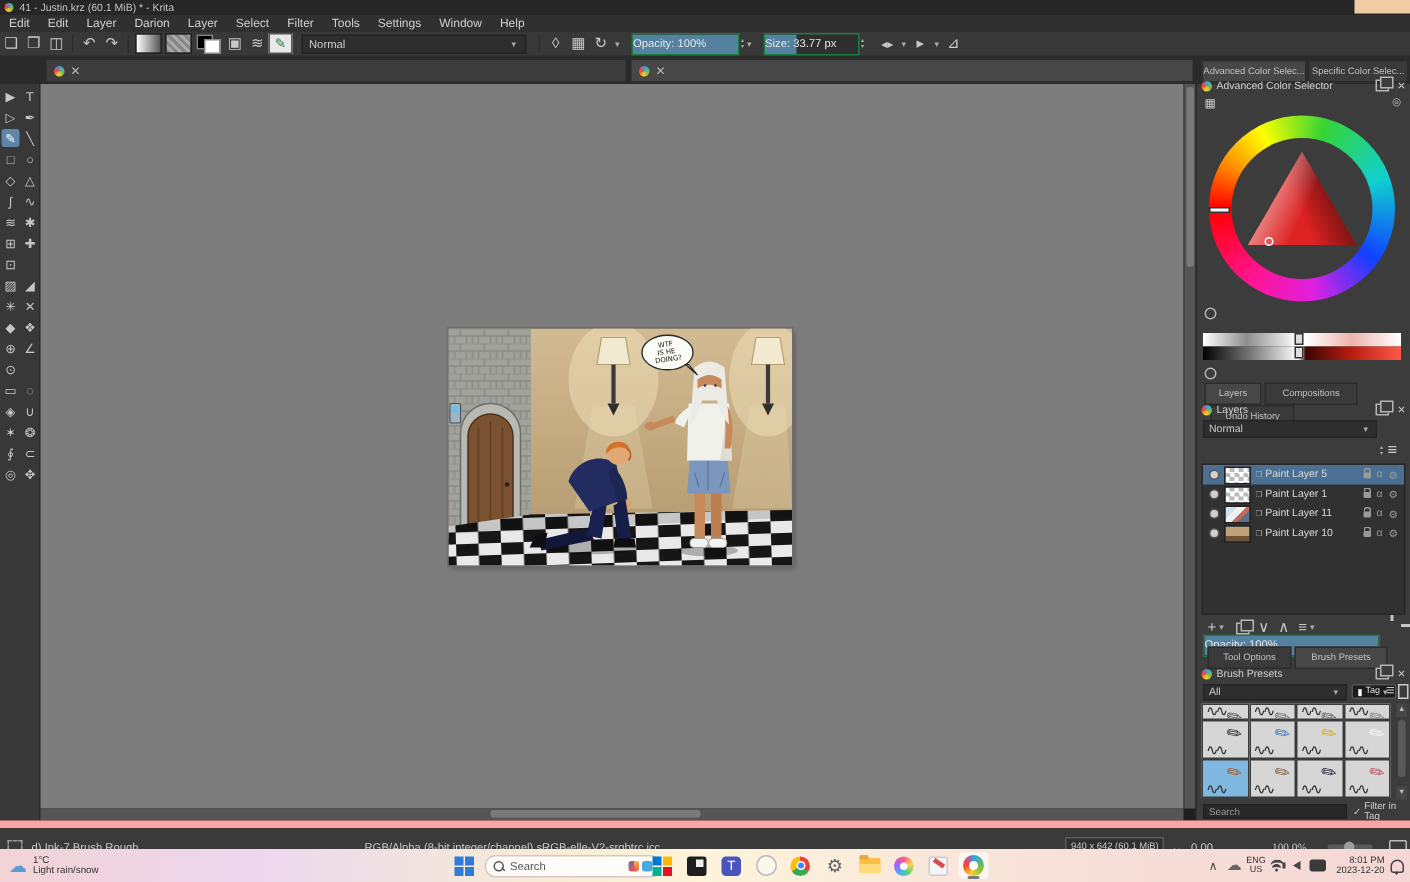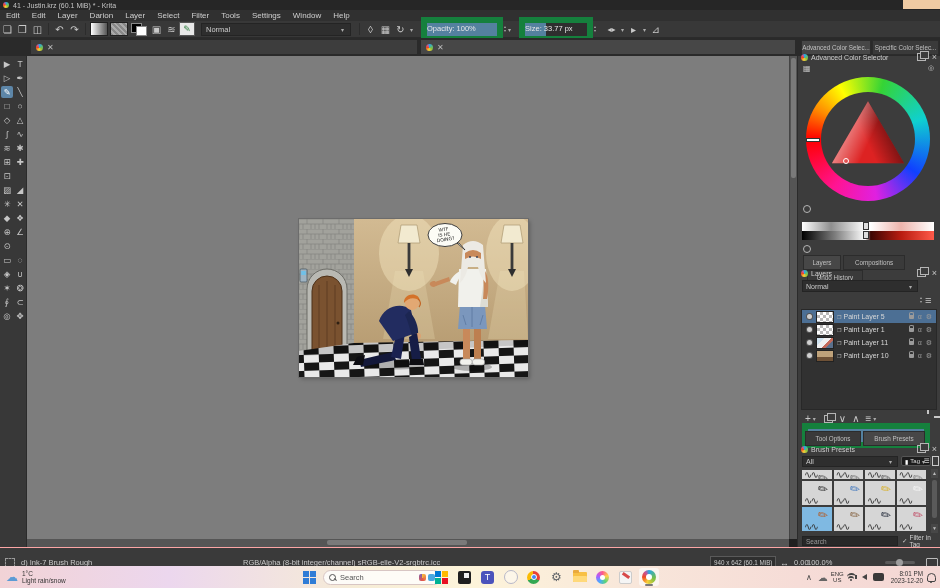--- a/index.html
+++ b/index.html
@@ -19,21 +19,21 @@
   .tsep{width:1px;height:12px;background:#2c2c2c;margin:0 3px;flex:none;}
   .swatch{width:16px;height:12px;border:1px solid #222;flex:none;margin:0 1px;}
   .sw-grad{background:linear-gradient(90deg,#fff,#555);}
   .sw-pat{background:repeating-linear-gradient(45deg,#888 0 2px,#aaa 2px 4px);}
   .fgbg{position:relative;width:16px;height:13px;flex:none;margin:0 2px;}
   .fgbg .fg{position:absolute;left:0;top:0;width:9px;height:8px;background:#000;border:1px solid #888;}
   .fgbg .bg2{position:absolute;right:0;bottom:0;width:9px;height:8px;background:#fff;border:1px solid #888;}
   .pen-pad{width:14px;height:12px;background:#e8e8e8;border:1px solid #555;display:flex;align-items:center;justify-content:center;font-size:9px;color:#2c7c3c;flex:none;}
   .dd{height:13px;background:#2e2e2e;border:1px solid #242424;display:flex;align-items:center;justify-content:space-between;padding:0 4px;color:#ccc;font-size:7.5px;box-sizing:border-box;flex:none;}
   .spin{display:flex;flex-direction:column;justify-content:center;font-size:4px;line-height:4px;color:#aaa;flex:none;margin-left:1px;}
-  .slidebox{height:13px;border:6px solid #15803d;background:#2e2e2e;position:relative;flex:none;overflow:hidden;}
+  .slidebox{height:13px;border:1px solid #15803d;background:#2e2e2e;position:relative;flex:none;overflow:hidden;}
   .slidebox .fill{position:absolute;left:0;top:0;bottom:0;background:#54819f;}
   .slidebox .lab{position:relative;width:100%;text-align:center;font-size:7.5px;color:#e6e6e6;line-height:12px;}
   .caret{font-size:6px;color:#aaa;margin:0 2px;flex:none;}
   
   .tabbar{left:0;top:38px;width:940px;height:18px;background:#2a2a2a;}
   .doctab{position:absolute;top:1px;height:16px;background:#3d3d3d;border:1px solid #2a2a2a;display:flex;align-items:center;font-size:7.5px;color:#c9c9c9;box-sizing:border-box;}
   .doctab.active{background:#474747;}
   .doctab .tt{flex:1;text-align:center;}
   .closex{font-size:8px;color:#bbb;padding:0 4px;}
   .docktab{position:absolute;top:2px;height:15px;background:#3a3a3a;border:1px solid #2c2c2c;display:flex;align-items:center;justify-content:center;font-size:6.3px;color:#c0c0c0;box-sizing:border-box;}
@@ -85,21 +85,21 @@
   .tagpill{height:10px;background:#1c1c1c;border:1px solid #555;border-radius:2px;color:#ddd;font-size:6px;display:flex;align-items:center;padding:0 3px;box-sizing:border-box;}
   .bpgrid{display:flex;flex-wrap:wrap;width:130px;}
   .bp{width:31.5px;height:26px;background:#d6d6d6;border:0.5px solid #3c3c3c;box-sizing:border-box;position:relative;overflow:hidden;}
   .bp.cut{height:11px;}
   .bp.sel{background:#7fb9e2;}
   .bp .pg{position:absolute;right:3px;top:1px;font-size:12px;transform:rotate(-35deg);}
   .bp .sq{position:absolute;left:2px;bottom:-1px;font-size:10px;color:#333;letter-spacing:-2px;}
   .scroll-mini{position:absolute;width:7px;background:#474747;color:#bbb;font-size:5px;text-align:center;}
   .searchbox{background:#282828;border:1px solid #222;color:#9a9a9a;font-size:6.5px;display:flex;align-items:center;padding:0 3px;box-sizing:border-box;}
   
-  .statusbar{left:0;top:547px;width:940px;height:30px;background:#3a3a3a;border-top:1px solid #fca5a5;box-sizing:border-box;display:flex;align-items:center;font-size:7.5px;color:#c9c9c9;}
+  .statusbar{left:0;top:547px;width:940px;height:30px;background:#3a3a3a;border-top:5px solid #fca5a5;box-sizing:border-box;display:flex;align-items:center;font-size:7.5px;color:#c9c9c9;}
   .sel-ic{width:8px;height:8px;border:1px dashed #9a9a9a;margin:0 6px 0 5px;flex:none;}
   .szbox{border:1px solid #5a5a5a;background:#2f2f2f;height:12px;display:flex;align-items:center;padding:0 3px;font-size:6.3px;}
   .zslider{width:30px;height:3px;background:#5a5a5a;border-radius:2px;position:relative;}
   .zthumb{position:absolute;left:11px;top:-2px;width:7px;height:7px;border-radius:50%;background:#9d9d9d;}
   .monitor{width:10px;height:7px;border:1px solid #bbb;border-radius:1px;position:relative;}
   .monitor:after{content:"";position:absolute;left:3px;bottom:-3px;width:3px;height:2px;background:#bbb;}
   
   .taskbar{left:0;top:566px;width:940px;height:22px;background:linear-gradient(90deg,#f2d3d6 0%,#ecd7ee 18%,#f6ecd6 38%,#fdf4da 50%,#f8e6da 68%,#f6dcd7 85%,#f4d7d4 100%);display:flex;align-items:center;color:#333;}
   .weather{display:flex;align-items:center;margin-left:6px;}
   .wtxt{font-size:6.5px;line-height:7.5px;color:#333;margin-left:4px;}
@@ -570,21 +570,21 @@
     <span>Filter in Tag</span>
   </div>
 
   <div class="abs statusbar">
     <span class="sel-ic"></span>
     <span>d) Ink-7 Brush Rough</span>
     <span style="position:absolute;left:243px;">RGB/Alpha (8-bit integer/channel)  sRGB-elle-V2-srgbtrc.icc</span>
     <span class="szbox" style="position:absolute;left:710px;">940 x 642 (60.1 MiB)</span>
     <span style="position:absolute;left:780px;font-size:9px;">↔</span>
     <span style="position:absolute;left:794px;">0.00</span>
-    <span style="position:absolute;left:807px;">100.0%</span>
+    <span style="position:absolute;left:848px;font-family:Liberation Serif, serif;">100.0%</span>
     <span class="zslider" style="position:absolute;left:885px;">
         <span class="zthumb"></span>
       </span>
     <span class="monitor" style="position:absolute;left:926px;"></span>
   </div>
 
   <div class="abs taskbar">
     <div class="weather">
       <span class="cloud">☁</span>
       <span class="wtxt"><span>1°C</span><br>

